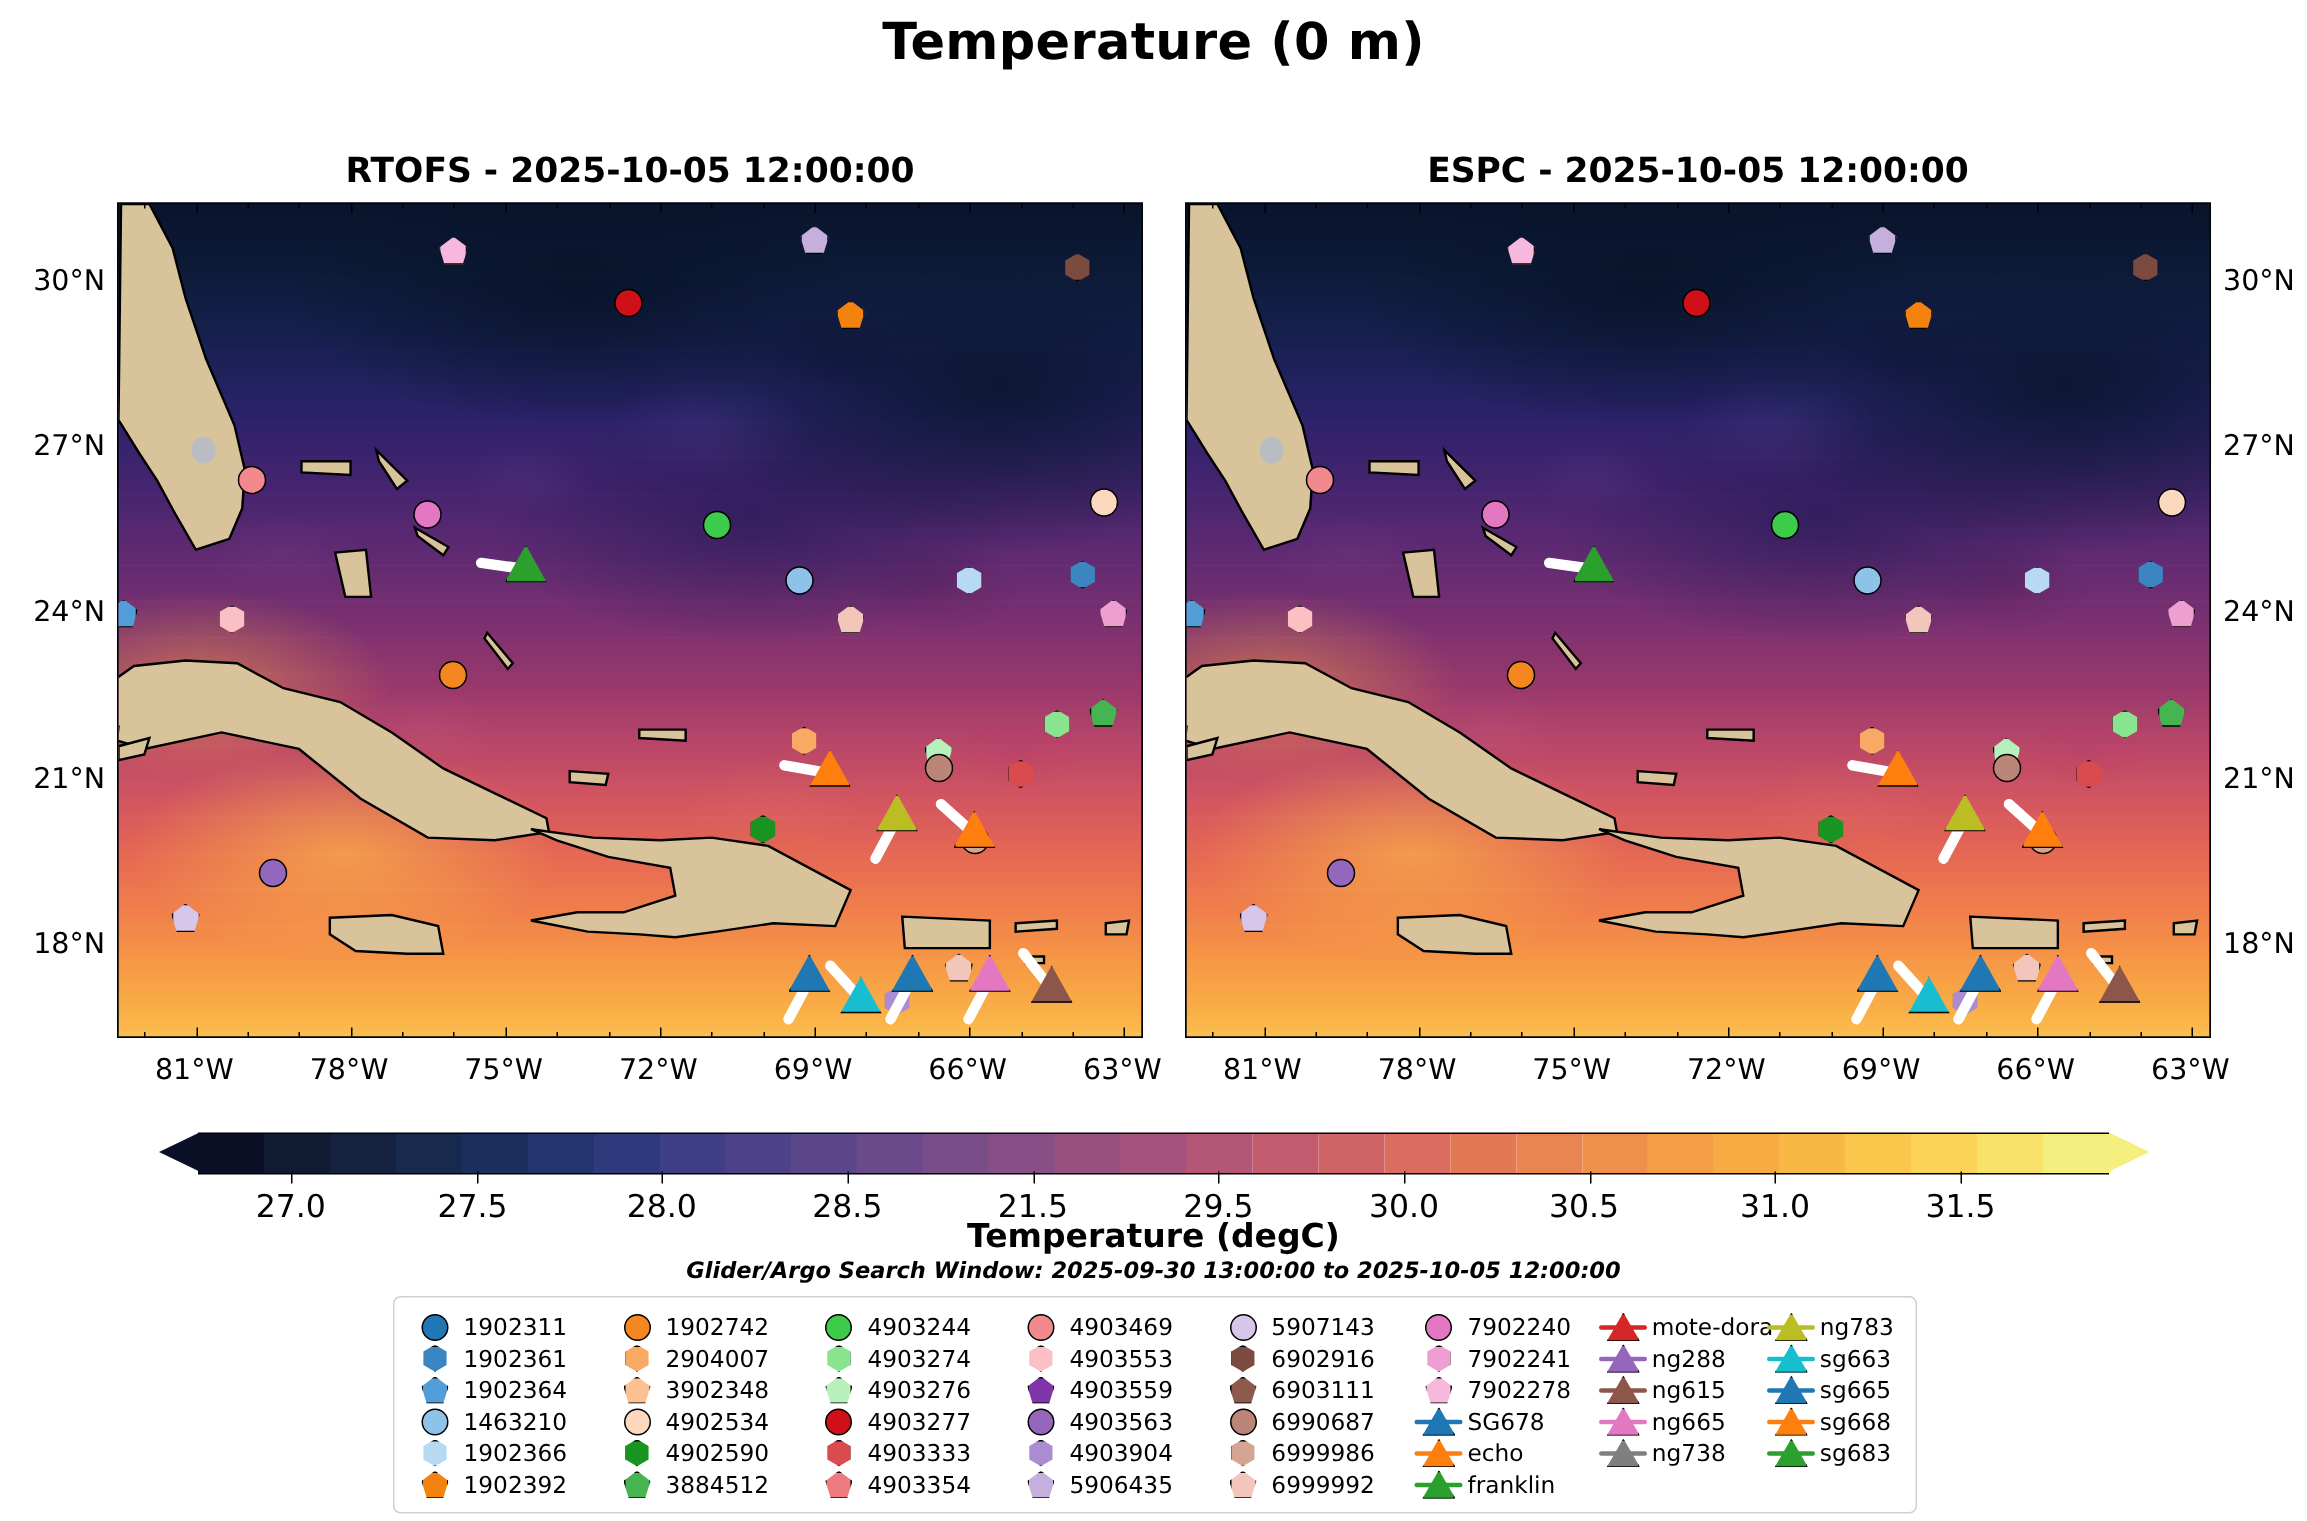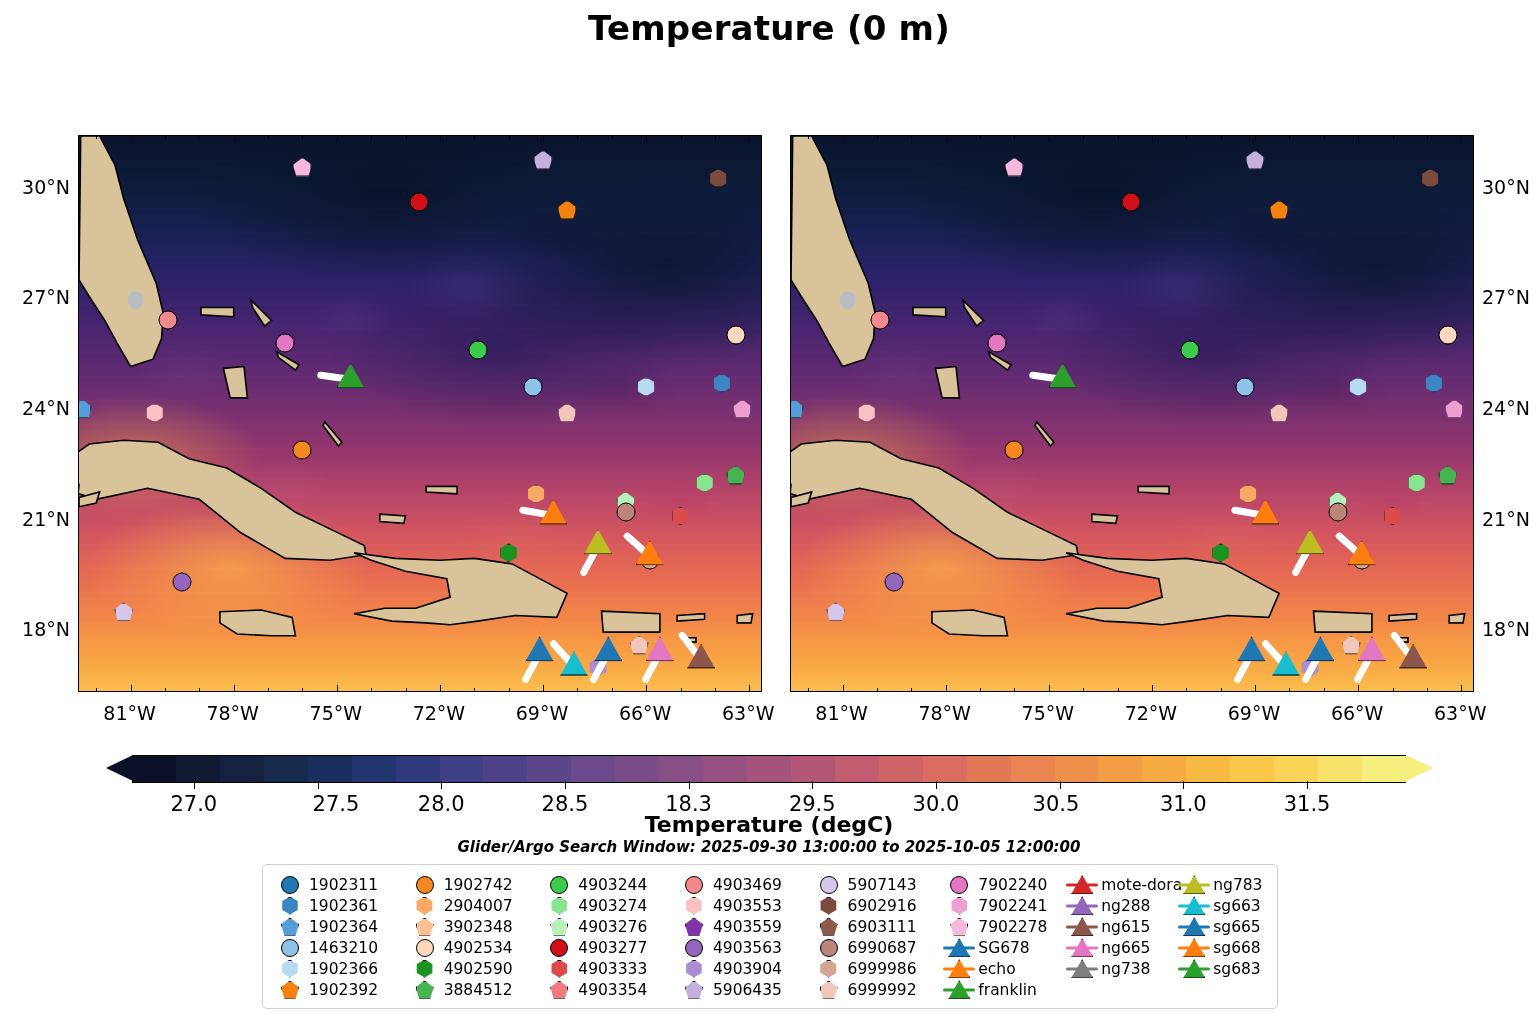--- a/index.html
+++ b/index.html
@@ -117,20 +117,21 @@
   .leg-sym .s{position:absolute;left:50%;top:50%;transform:translate(-50%,-50%);}
   .leg-line{position:absolute;left:1px;top:50%;width:32px;height:3px;
       transform:translateY(-50%);border-radius:2px;}
 </style>
 </head>
 <body>
 
 <div id="fig-title">Temperature (0 m)</div>
 
 <div class="panel" id="panel-left">
+  <div class="panel-title">RTOFS - 2025-10-05 12:00:00</div>
   <div class="map-frame">
     <div class="ocean"></div>
     <div class="swirl"></div>
     <div class="bands"></div>
     <div class="land-layer">
         <svg width="684" height="557" style="position: absolute; left: 0px; top: 0px;">
           <polygon points="1.7,0.0 20.6,0.0 36.1,29.5 44.7,62.7 58.4,103.3 77.3,147.5 84.2,177.1 82.5,202.9 73.9,223.2 51.6,230.5 37.8,206.6 25.8,184.4 13.7,166.0 0.0,143.9 1.7,0.0" fill="#d9c39b" stroke="#000000" stroke-width="1.6"></polygon>
           <polygon points="-82.5,343.1 -34.4,339.4 10.3,308.0 44.7,304.3 79.1,306.2 110.0,322.8 147.8,332.0 182.2,352.3 216.5,376.3 250.9,392.9 285.3,409.5 287.0,418.7 250.9,424.2 206.2,422.4 161.5,396.5 120.3,363.3 68.7,352.3 17.2,363.3 -24.1,350.4 -82.5,352.3 -82.5,343.1" fill="#d9c39b" stroke="#000000" stroke-width="1.6"></polygon>
           <polygon points="140.9,475.8 182.2,474.0 213.1,481.4 216.5,499.8 192.5,499.8 158.1,498.0 140.9,486.9 140.9,475.8" fill="#d9c39b" stroke="#000000" stroke-width="1.6"></polygon>
           <polygon points="275.0,416.8 316.2,422.4 360.9,424.2 395.3,422.4 433.1,427.9 488.1,457.4 477.8,481.4 436.5,479.5 398.7,485.1 371.2,488.8 347.2,486.9 312.8,485.1 275.0,477.7 305.9,472.2 336.8,472.2 371.2,461.1 367.8,442.6 326.5,435.3 292.2,424.2 275.0,416.8" fill="#d9c39b" stroke="#000000" stroke-width="1.6"></polygon>
@@ -344,20 +345,21 @@
         <div class="tick-y-r minor" style="top: 125.417px;"></div>
         <div class="tick-y minor" style="top: 88.5298px;"></div>
         <div class="tick-y-r minor" style="top: 88.5298px;"></div>
         <div class="tick-y minor" style="top: 14.755px;"></div>
         <div class="tick-y-r minor" style="top: 14.755px;"></div>
       </div>
   </div>
 </div>
 
 <div class="panel" id="panel-right">
+  <div class="panel-title">ESPC - 2025-10-05 12:00:00</div>
   <div class="map-frame">
     <div class="ocean"></div>
     <div class="swirl"></div>
     <div class="bands"></div>
     <div class="land-layer">
         <svg width="684" height="557" style="position: absolute; left: 0px; top: 0px;">
           <polygon points="1.7,0.0 20.6,0.0 36.1,29.5 44.7,62.7 58.4,103.3 77.3,147.5 84.2,177.1 82.5,202.9 73.9,223.2 51.6,230.5 37.8,206.6 25.8,184.4 13.7,166.0 0.0,143.9 1.7,0.0" fill="#d9c39b" stroke="#000000" stroke-width="1.6"></polygon>
           <polygon points="-82.5,343.1 -34.4,339.4 10.3,308.0 44.7,304.3 79.1,306.2 110.0,322.8 147.8,332.0 182.2,352.3 216.5,376.3 250.9,392.9 285.3,409.5 287.0,418.7 250.9,424.2 206.2,422.4 161.5,396.5 120.3,363.3 68.7,352.3 17.2,363.3 -24.1,350.4 -82.5,352.3 -82.5,343.1" fill="#d9c39b" stroke="#000000" stroke-width="1.6"></polygon>
           <polygon points="140.9,475.8 182.2,474.0 213.1,481.4 216.5,499.8 192.5,499.8 158.1,498.0 140.9,486.9 140.9,475.8" fill="#d9c39b" stroke="#000000" stroke-width="1.6"></polygon>
           <polygon points="275.0,416.8 316.2,422.4 360.9,424.2 395.3,422.4 433.1,427.9 488.1,457.4 477.8,481.4 436.5,479.5 398.7,485.1 371.2,488.8 347.2,486.9 312.8,485.1 275.0,477.7 305.9,472.2 336.8,472.2 371.2,461.1 367.8,442.6 326.5,435.3 292.2,424.2 275.0,416.8" fill="#d9c39b" stroke="#000000" stroke-width="1.6"></polygon>
@@ -634,27 +636,27 @@
       <div class="cb-seg" style="left: 1054.34px; width: 44.531px; background: rgb(248, 185, 68);"></div>
       <div class="cb-seg" style="left: 1098.28px; width: 44.531px; background: rgb(250, 199, 75);"></div>
       <div class="cb-seg" style="left: 1142.21px; width: 44.531px; background: rgb(251, 212, 87);"></div>
       <div class="cb-seg" style="left: 1186.14px; width: 44.531px; background: rgb(249, 226, 105);"></div>
       <div class="cb-seg" style="left: 1230.07px; width: 44.531px; background: rgb(245, 239, 127);"></div>
     </div>
   <div id="cbar-right-arrow" style="background: rgb(245, 239, 127);"></div>
 <div class="cb-tick" style="left: 87.8447px;"></div>
     <div class="cb-lab" style="left: 87.8447px;">27.0</div>
     <div class="cb-tick" style="left: 211.534px;"></div>
-    <div class="cb-lab" style="left: 230px; text-align: center;">27.5</div>
+    <div class="cb-lab" style="left: 209px; text-align: center;">27.5</div>
     <div class="cb-tick" style="left: 335.223px;"></div>
     <div class="cb-lab" style="left: 335.223px;">28.0</div>
     <div class="cb-tick" style="left: 458.913px;"></div>
     <div class="cb-lab" style="left: 458.913px;">28.5</div>
     <div class="cb-tick" style="left: 582.602px;"></div>
-    <div class="cb-lab" style="left: 582.602px;">18.3</div>
+    <div class="cb-lab" style="left: 582.602px;">21.5</div>
     <div class="cb-tick" style="left: 706.291px;"></div>
     <div class="cb-lab" style="left: 706.291px;">29.5</div>
     <div class="cb-tick" style="left: 829.981px;"></div>
     <div class="cb-lab" style="left: 829.981px;">30.0</div>
     <div class="cb-tick" style="left: 953.67px;"></div>
     <div class="cb-lab" style="left: 950px;">30.5</div>
     <div class="cb-tick" style="left: 1077.36px;"></div>
     <div class="cb-lab" style="left: 1077.36px;">31.0</div>
     <div class="cb-tick" style="left: 1201.05px;"></div>
     <div class="cb-lab" style="left: 1201.05px;">31.5</div>

